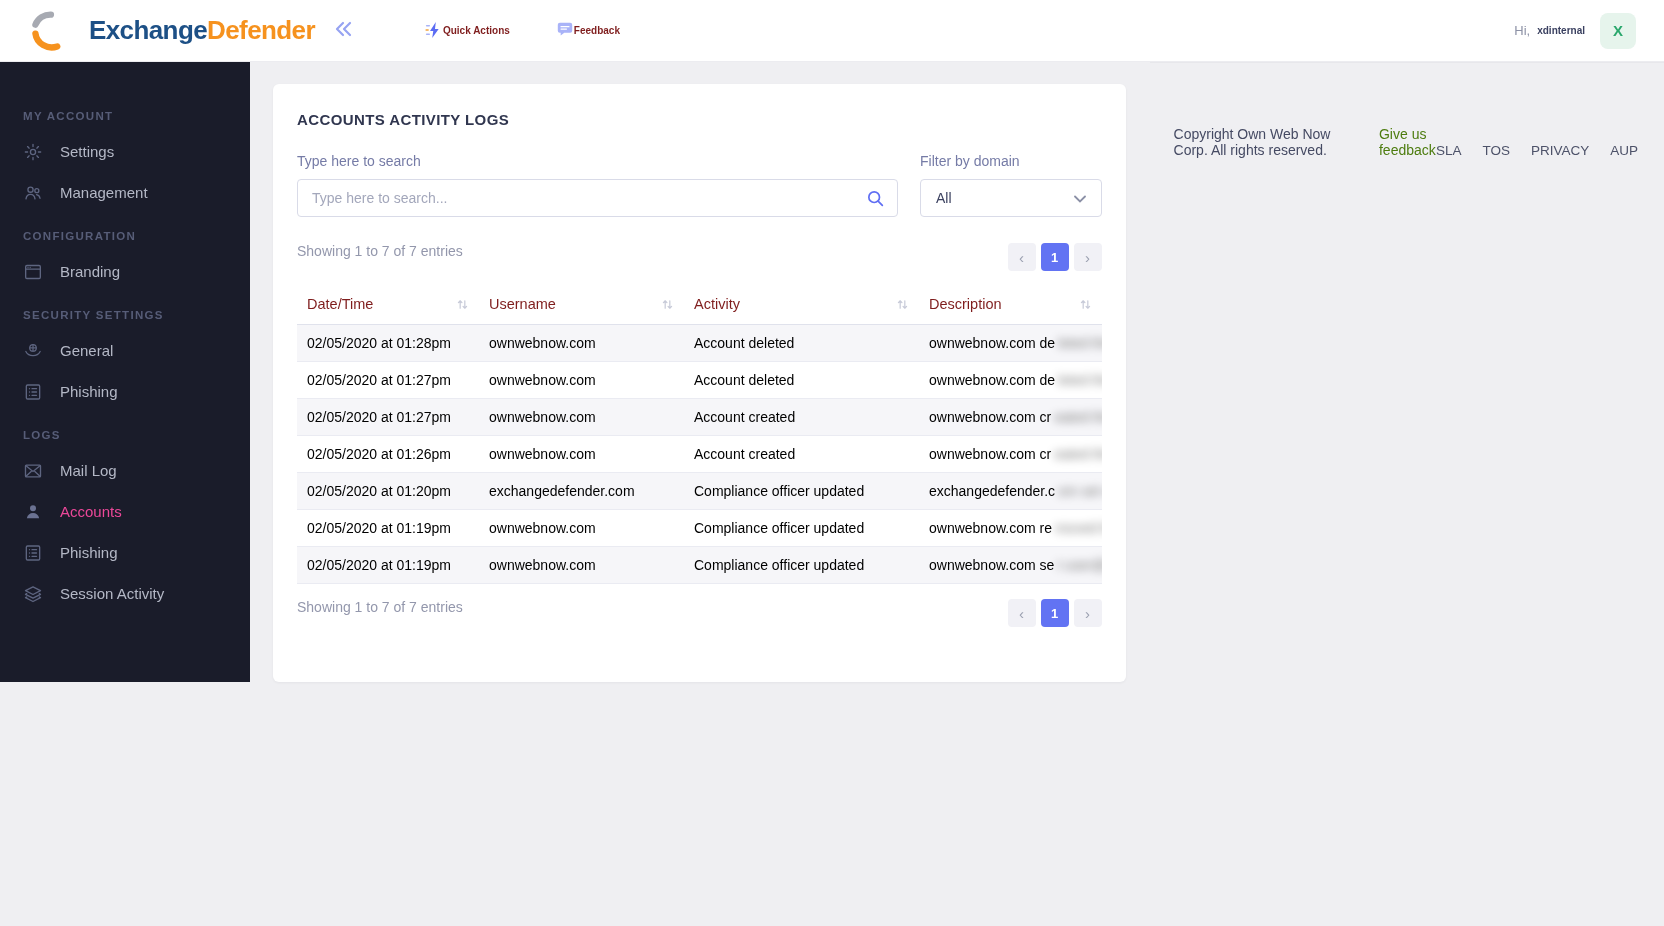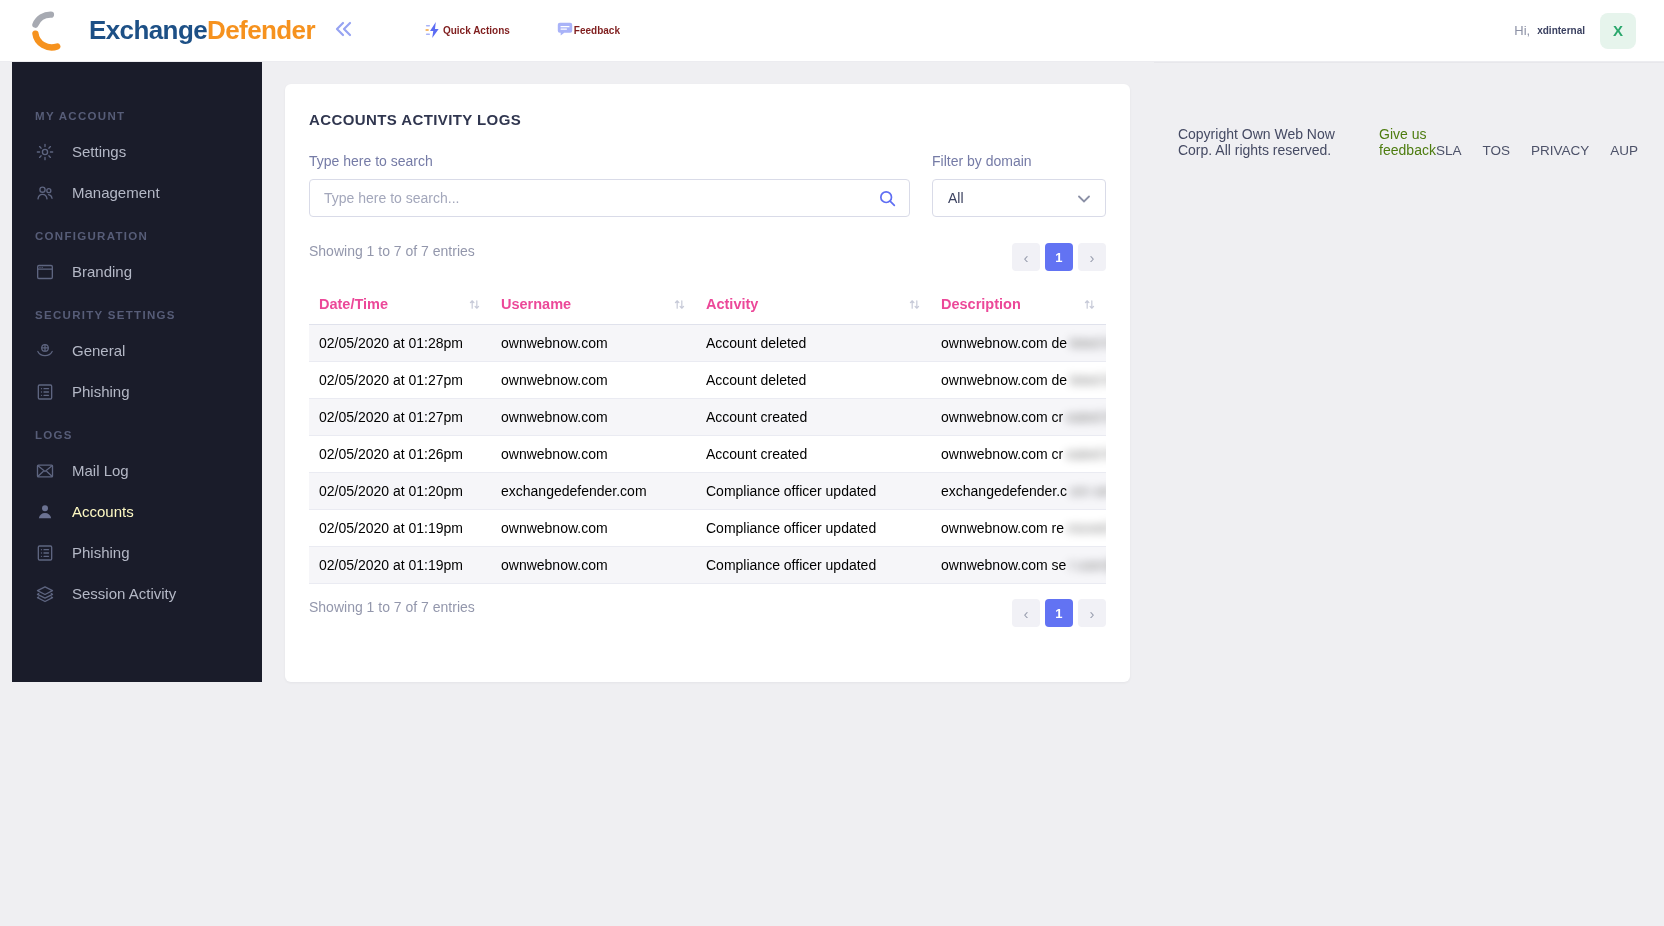--- a/index.html
+++ b/index.html
@@ -22,33 +22,33 @@
   .tb-btn { display:flex; align-items:center; background:none; border:none;
     font-size:10px; font-weight:600; color:#7f1d1d; }
   .qa { margin-left:62px; } .fb { margin-left:34px; }
   .spacer { flex:1; }
   .hi { color:#8d92a6; font-size:13px; margin-right:7px; }
   .uname { color:#3a4060; font-size:10px; font-weight:600; }
   .avatar { width:36px; height:36px; border-radius:8px; background:#e6f4ec; color:#2aa76c;
     font-weight:700; font-size:15px; border:none; margin-left:15px; }
 
   
-  .body-row { display:flex; height:620px;margin-left:12px; }
+  .body-row { display:flex; height:620px; }
   .sidebar { width:250px; flex-shrink:0; background:#1a1c2a; padding-top:48px; }
   .main { flex:1; min-width:0; display:flex; background:#efeff2; }
 
   
   .side-section { margin-bottom:17px; }
   .side-header { color:#575d78; font-size:11.5px; font-weight:700; letter-spacing:1.3px;
     padding:0 23px; margin-bottom:9px; }
   .side-item { display:flex; align-items:center; gap:17px; height:41px; padding:0 23px;
     color:#b4b8c6; font-size:15px; cursor:pointer; }
   .side-icon { width:20px; height:20px; color:#5e6580; display:flex; flex-shrink:0; }
   .side-icon svg { width:20px; height:20px; }
-  .side-item.active { color:#fef9c3; }
+  .side-item.active { color:#ec4899; }
   .side-item.active .side-icon { color:#6b7292; }
 
   
   .card { background:#fff; border-radius:6px; margin:22px 24px 0 23px;
     padding:27px 24px 20px; box-shadow:0 1px 3px rgba(20,22,40,.05); }
   .page-title { font-size:15px; font-weight:700; color:#30364f; letter-spacing:.4px; margin:0 0 25px; }
 
   .controls { display:flex; gap:22px; margin-bottom:26px; }
   .search-col { width:601px; flex:none; }
   .filter-col { flex:1; }
@@ -68,21 +68,21 @@
   .pager { display:flex; gap:5px; }
   .pg { width:28px; height:28px; border:none; border-radius:4px; background:#f1f1f6;
     color:#9ba0b0; font-size:15px; line-height:1; }
   .pg.active { background:#6273f3; color:#fff; font-size:13px; font-weight:600; }
 
   
   .table { margin-bottom:15px; }
   .t-head, .t-row { display:grid; grid-template-columns:182px 205px 235px 1fr; }
   .t-head { border-bottom:1px solid #e0e2ec; }
   .h-cell { display:flex; align-items:center; justify-content:space-between; gap:6px;
-    padding:12px 10px; font-weight:700; font-size:14.5px; color:#ec4899; cursor:pointer; }
+    padding:12px 10px; font-weight:400; font-size:14.5px; color:#7f1d1d; cursor:pointer; }
   .sort-ic { display:flex; flex-shrink:0; }
   .t-row { border-bottom:1px solid #eaebf2; }
   .t-body .t-row:nth-child(odd) { background:#f6f6f9; }
   .cell { padding:0 10px; height:36px; display:flex; align-items:center; font-size:14px;
     color:#000000; white-space:nowrap; overflow:hidden; }
   .redacted { filter:blur(5px); opacity:.55; margin-left:3px; }
 
   
   .flex-spacer { flex:1; }
   .footer { border-top:1px solid #e7e7eb; height:116px; display:flex; align-items:flex-end;

